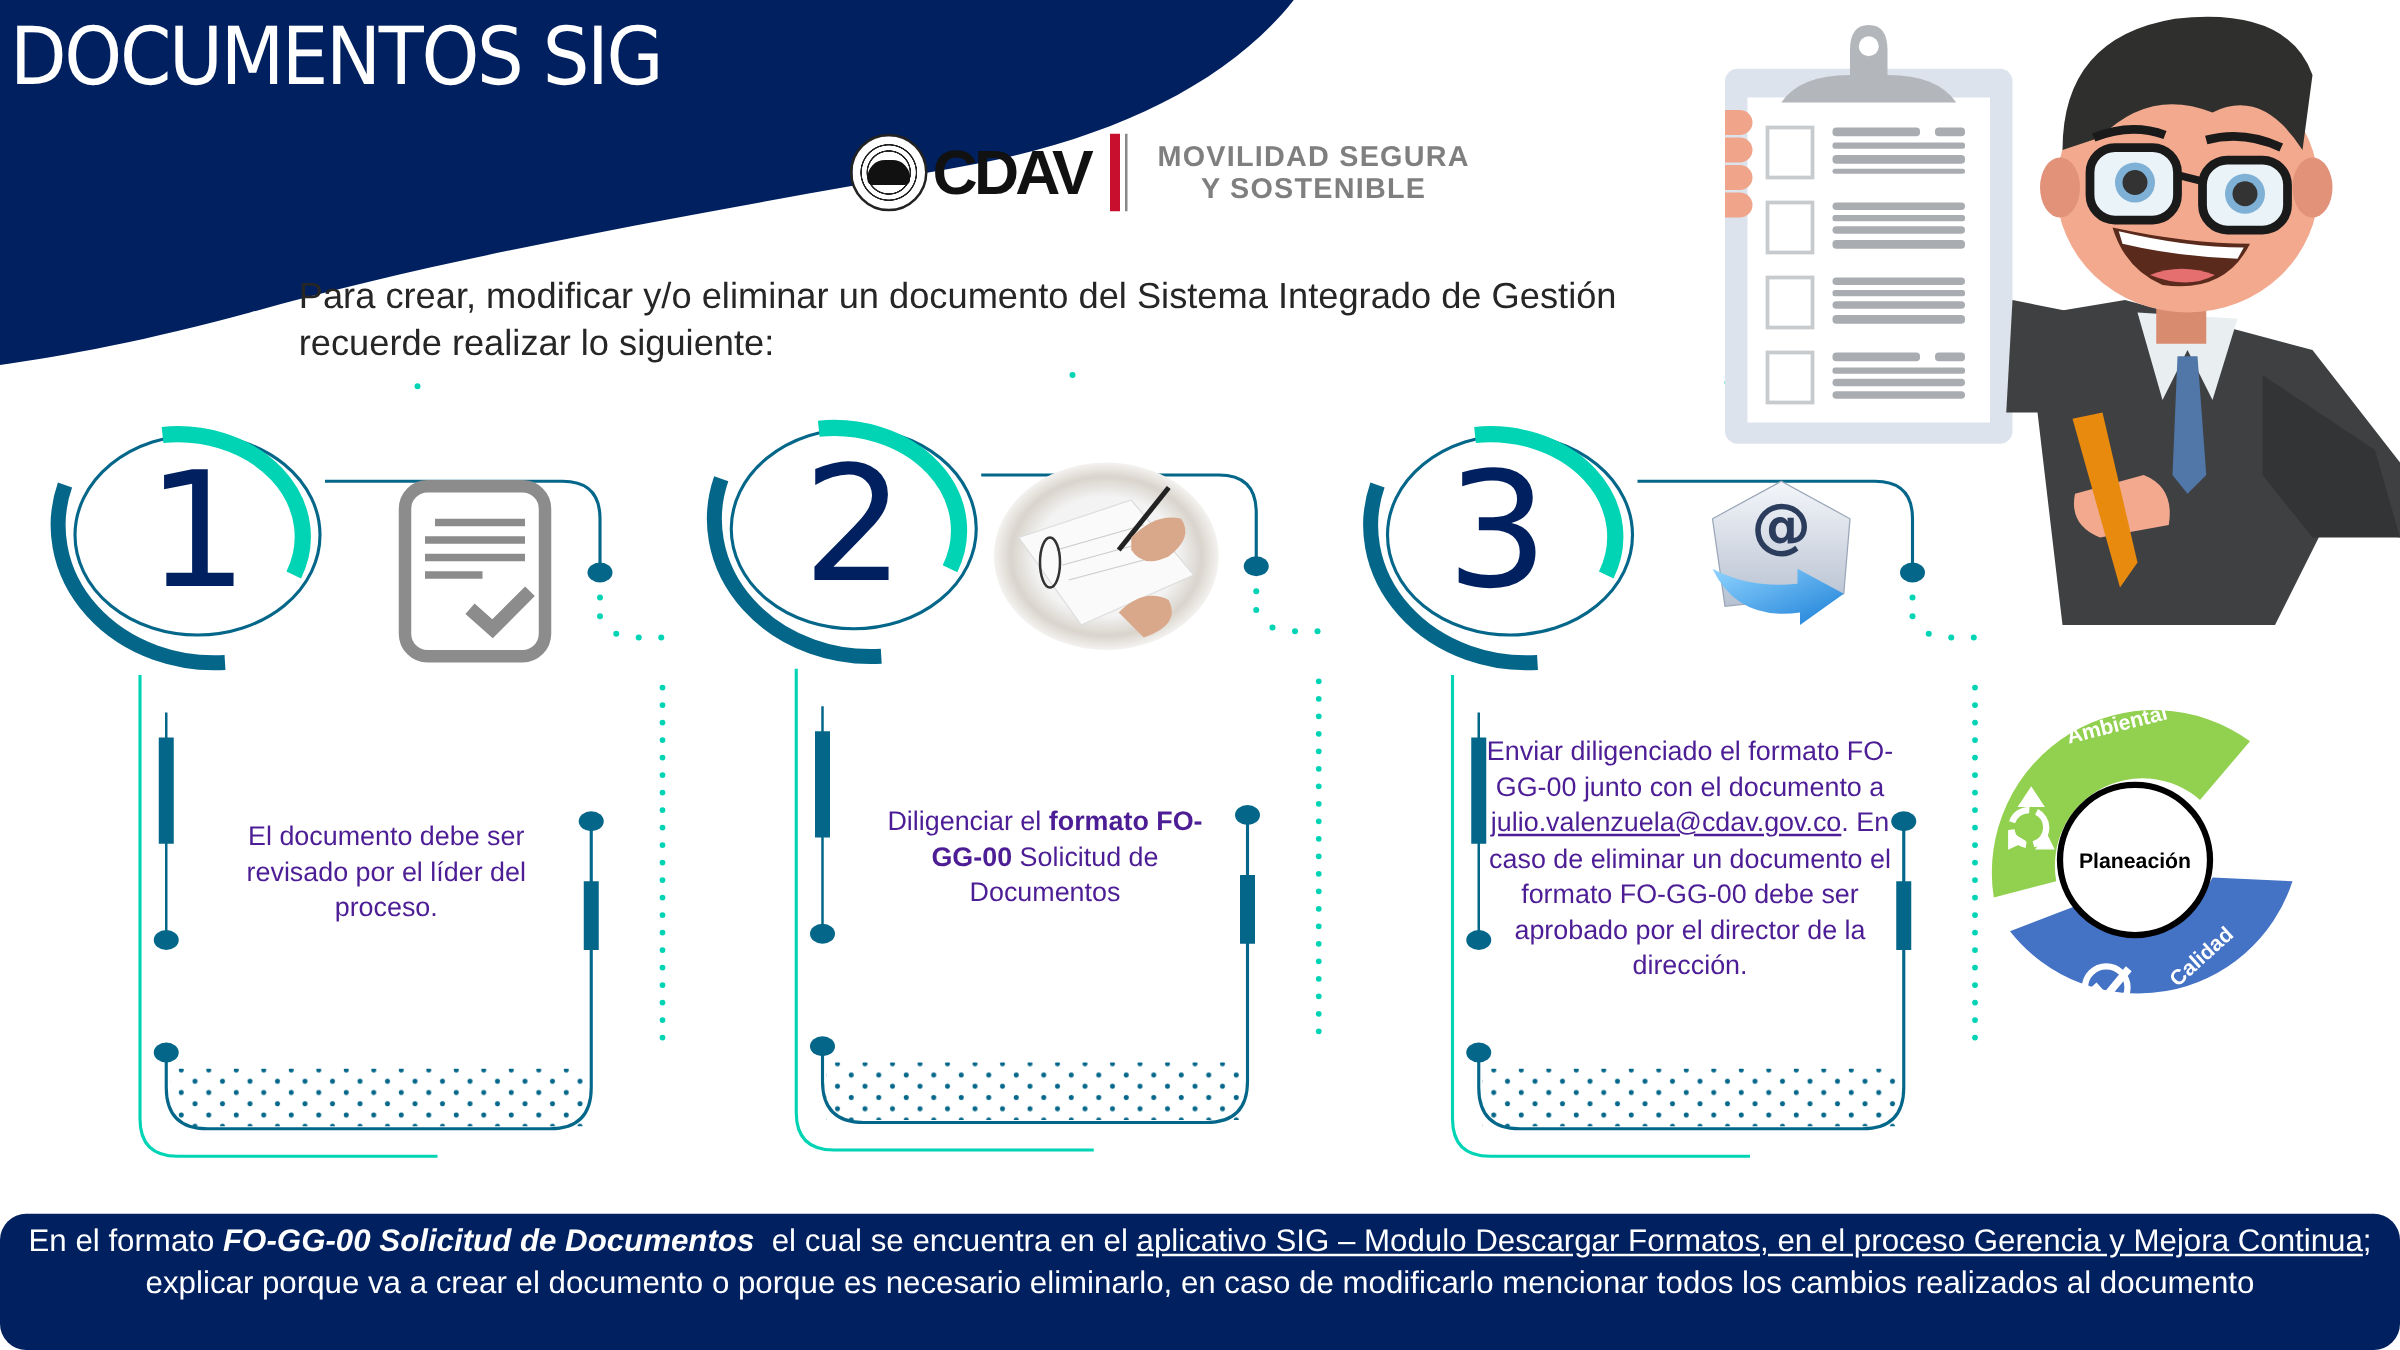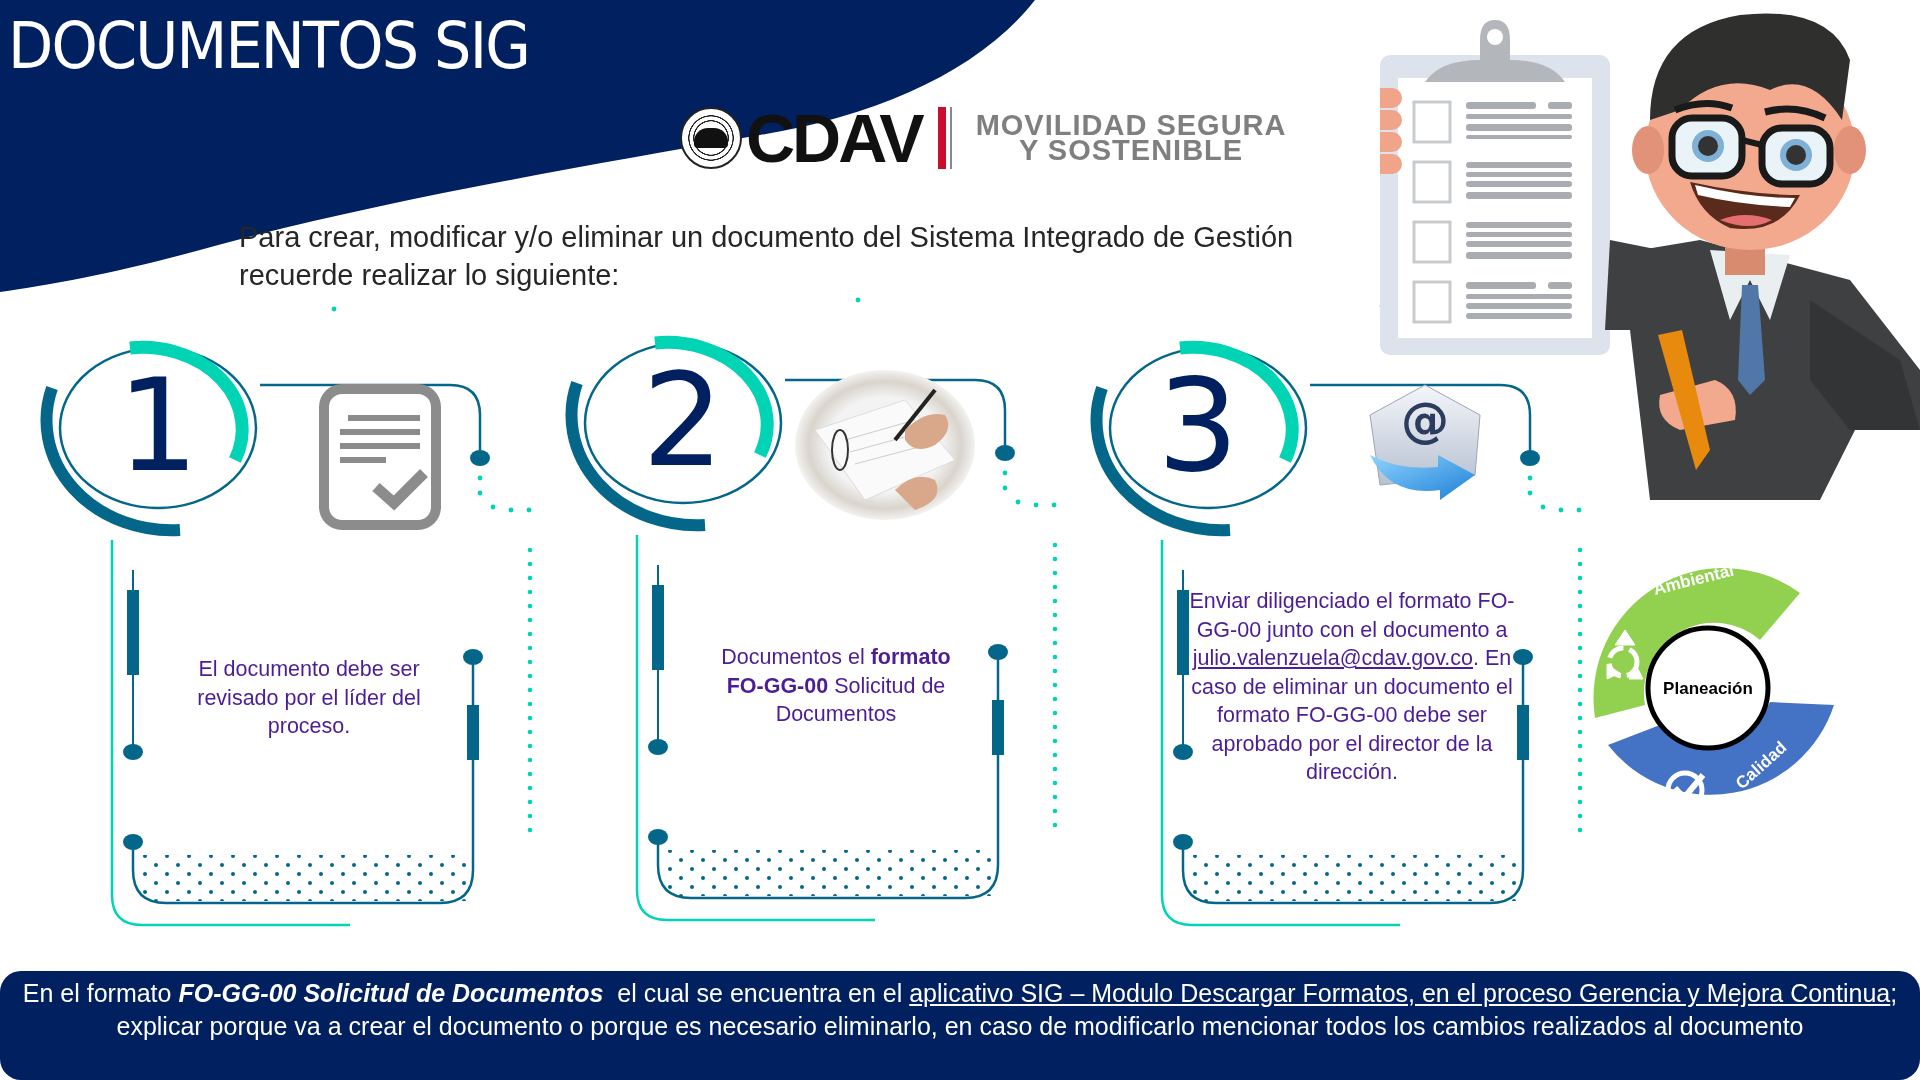--- a/index.html
+++ b/index.html
@@ -3,24 +3,24 @@
 <meta charset="utf-8">
 <style>
   html,body{margin:0;padding:0;}
   body{width:1920px;height:1080px;position:relative;overflow:hidden;background:#ffffff;font-family:"Liberation Sans",sans-serif;}
   .abs{position:absolute;}
   #wave{position:absolute;left:0;top:0;}
   .title{position:absolute;left:8px;top:6px;color:#ffffff;font-family:"DejaVu Sans",sans-serif;font-size:64px;font-weight:normal;letter-spacing:-2px;transform:scaleX(0.92);transform-origin:left top;line-height:80px;}
   .logo{position:absolute;left:680px;top:104px;height:68px;display:flex;align-items:center;}
   .logo-seal{width:62px;height:62px;border-radius:50%;border:2px solid #222;box-sizing:border-box;display:flex;align-items:center;justify-content:center;background:radial-gradient(circle,#ffffff 0 40%,#222 41% 43%,#fff 44% 52%,#222 53% 55%,#fff 56%);}
   .logo-seal-inner{width:34px;height:20px;background:#111;border-radius:14px 14px 4px 4px;}
-  .logo-text{font-family:"Liberation Sans",sans-serif;font-weight:bold;font-size:68px;color:#111;letter-spacing:-3px;margin-left:4px;line-height:68px;}
+  .logo-text{font-family:"Liberation Sans",sans-serif;font-weight:bold;font-size:50px;color:#111;letter-spacing:-3px;margin-left:4px;line-height:68px;}
   .logo-bar{width:8px;height:62px;background:#C8102E;margin-left:16px;}
   .logo-bar2{width:2px;height:62px;background:#888;margin-left:4px;}
-  .logo-tag{margin-left:24px;color:#7f7f7f;font-weight:bold;font-size:29px;line-height:25px;text-align:center;letter-spacing:1px;}
+  .logo-tag{margin-left:24px;color:#7f7f7f;font-weight:bold;font-size:23px;line-height:25px;text-align:center;letter-spacing:1px;}
   .intro{position:absolute;left:228px;top:218px;width:1080px;font-size:29px;line-height:38px;color:#262626;margin-left:11px;}
   .step-text{position:absolute;text-align:center;color:#4c1d95;font-size:21.5px;line-height:28.5px;}
   .step-text b{font-weight:bold;}
   .step-text u{text-decoration:underline;}
   .num{position:absolute;font-family:"DejaVu Sans",sans-serif;font-size:128px;color:#002060;font-weight:normal;line-height:128px;text-align:center;width:120px;}
   .banner{position:absolute;left:0;top:971px;width:1920px;height:109px;background:#002060;color:#ffffff;font-size:25px;line-height:33px;text-align:center;box-sizing:border-box;padding:6px 20px 0 20px;border-radius:21px;}
   .banner u{text-decoration:underline;}
   .banner b{font-style:italic;}
   .photo{position:absolute;border-radius:50%;overflow:hidden;}
 </style>
@@ -153,21 +153,21 @@
   </defs>
   <path d="M10,40 L65,10 L120,40 L115,100 L20,110 Z" fill="url(#env)" stroke="#9aa6b8"></path>
   <text x="65" y="62" text-anchor="middle" font-family="DejaVu Sans, sans-serif" font-size="48" font-weight="bold" fill="#2b3c5c">@</text>
   <path d="M10,80 Q30,122 80,115 L80,125 L115,100 L78,80 L78,92 Q40,96 10,80 Z" fill="url(#arr)"></path>
 </svg>
 
 <div class="step-text" style="left:174px;top:655px;width:270px;">
   <span>El documento debe ser revisado por el líder del proceso.</span>
 </div>
 <div class="step-text" style="left:700px;top:643px;width:272px;">
-  <span>Documentos el </span><b>formato FO-GG-00</b><span> Solicitud de Documentos</span>
+  <span>Diligenciar el </span><b>formato FO-GG-00</b><span> Solicitud de Documentos</span>
 </div>
 <div class="step-text" style="left:1183px;top:587px;width:338px;">
   <span>Enviar diligenciado el formato FO-GG-00 junto con el documento a </span><u>julio.valenzuela@cdav.gov.co</u><span>. En caso de eliminar un documento el formato FO-GG-00 debe ser aprobado por el director de la dirección.</span>
 </div>
 
 <svg class="abs" style="left:1380px;top:0" width="540" height="520" viewBox="0 0 540 520">
 
   <path d="M260,250 L320,240 L470,280 L540,370 L540,430 L480,420 L440,500 L270,500 L250,330 Z" fill="#3f4042"></path>
   <path d="M430,300 L520,360 L540,430 L470,430 L430,380 Z" fill="#333436"></path>
 

